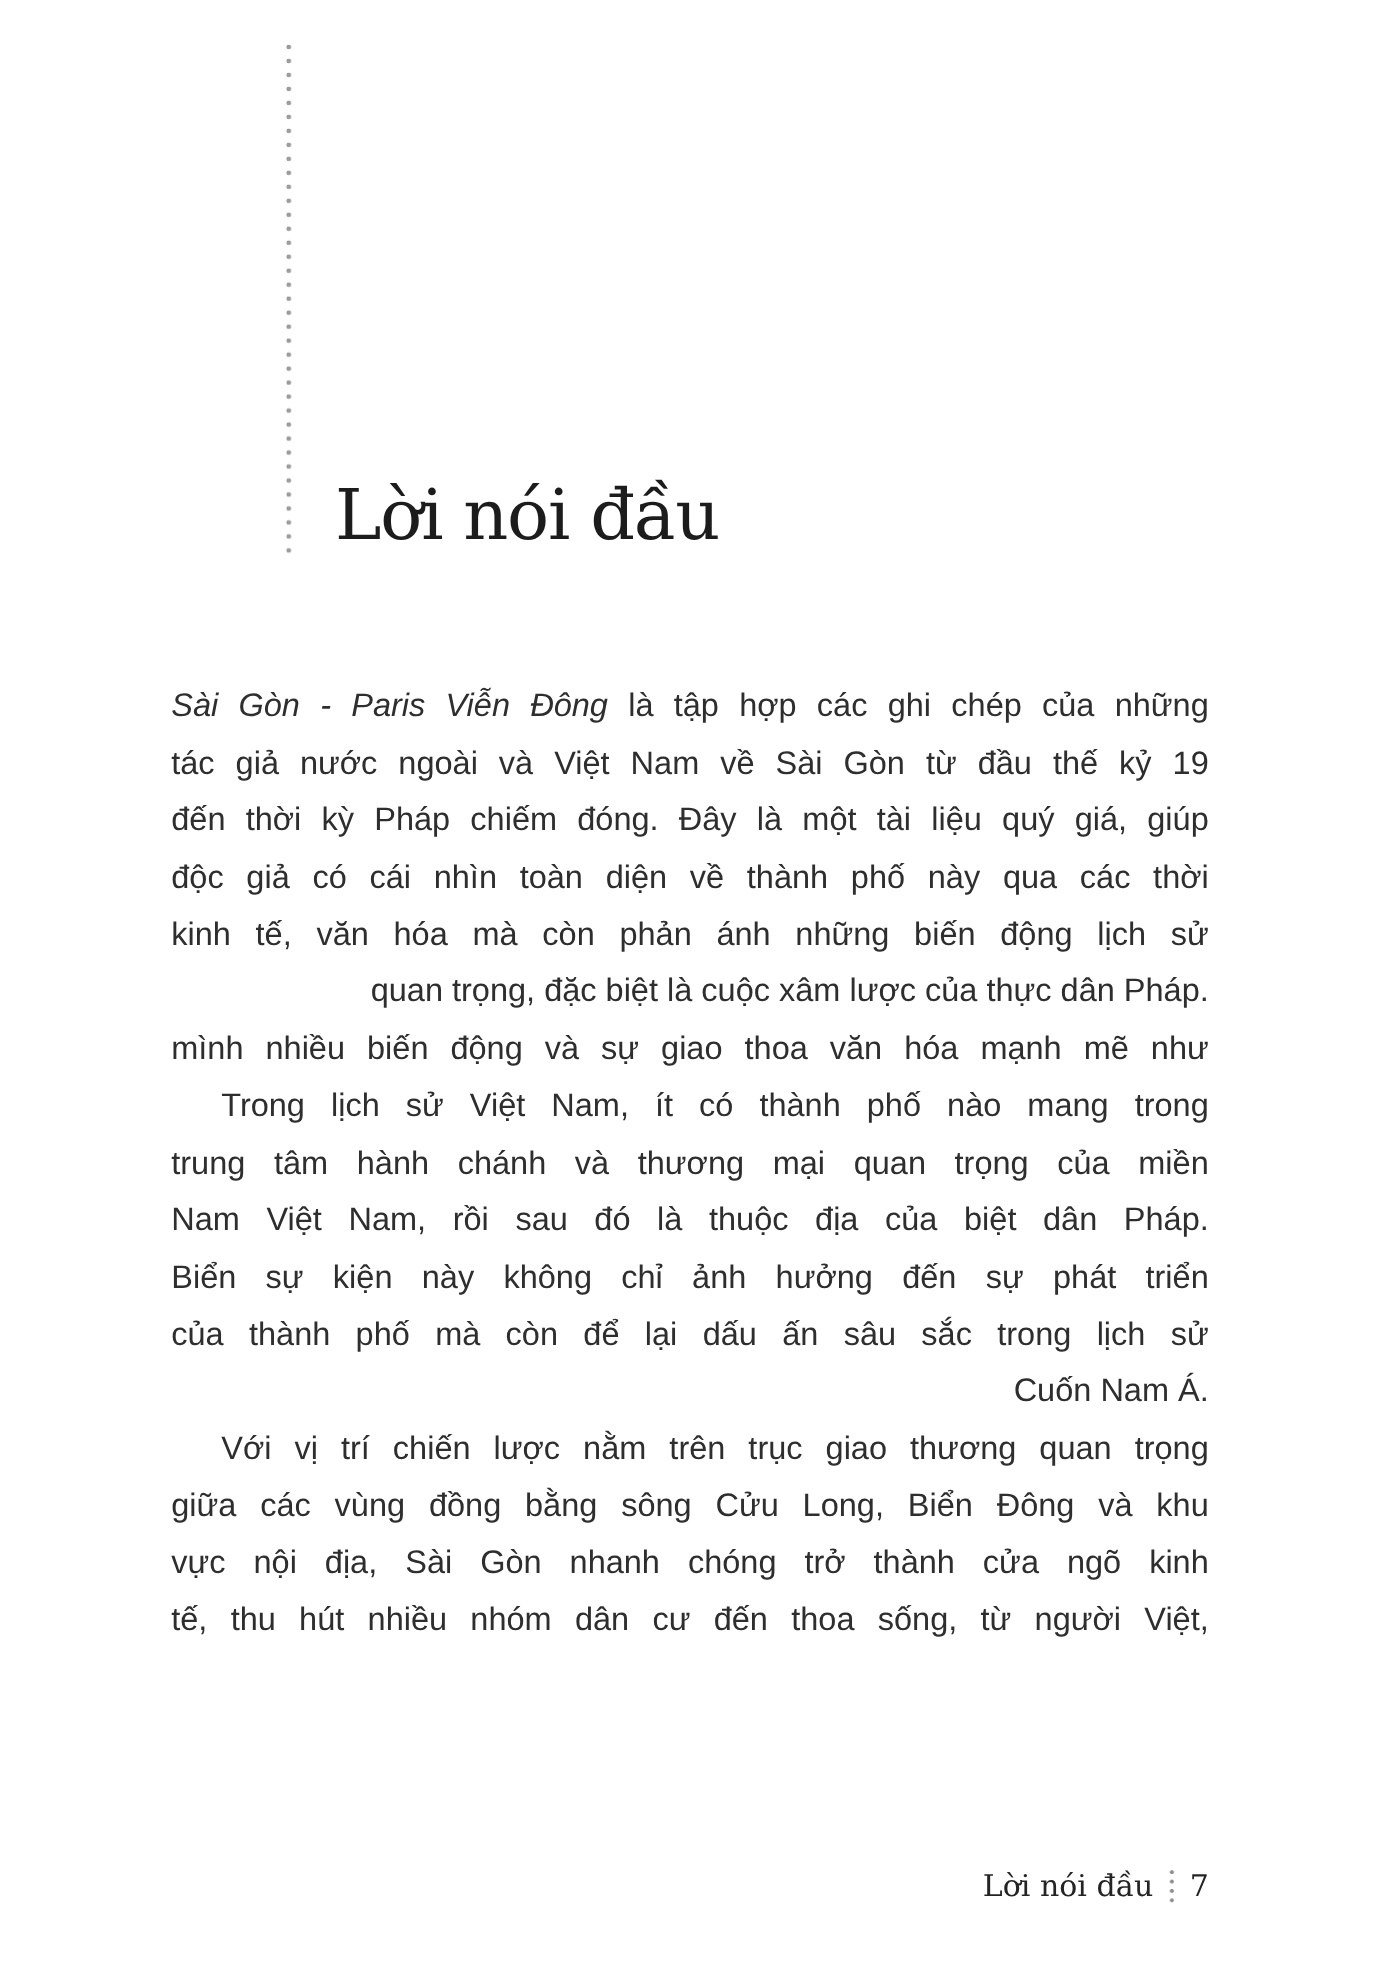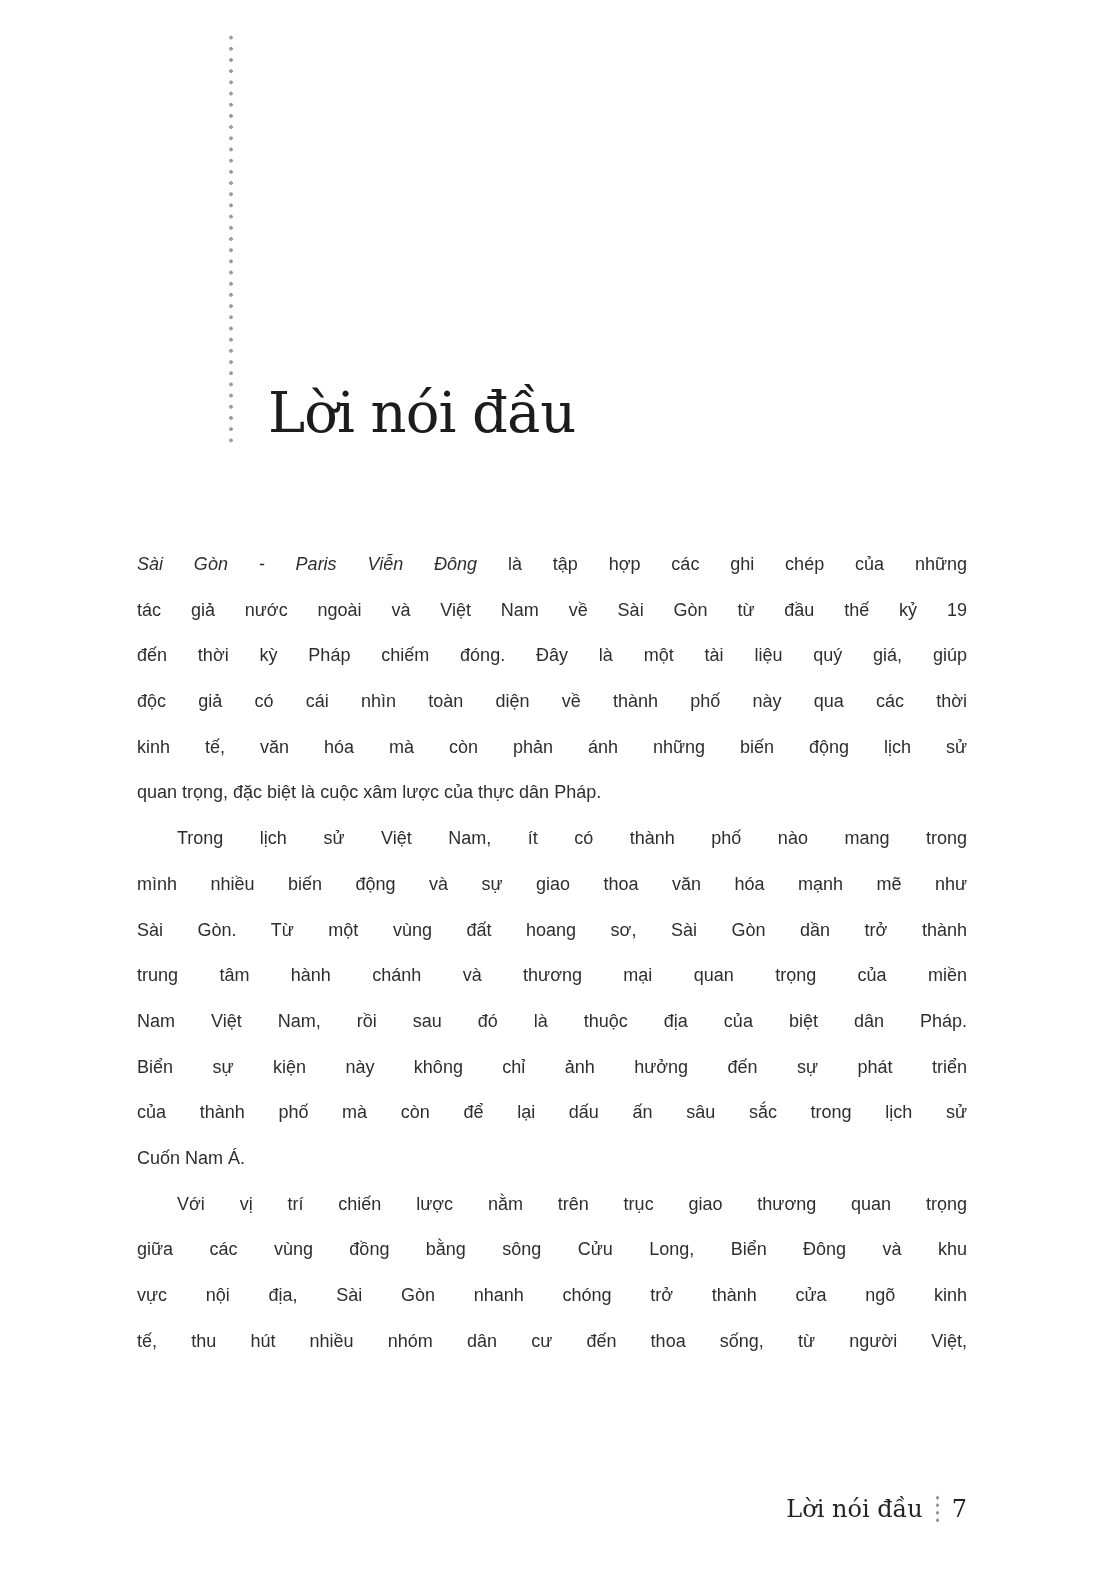--- a/index.html
+++ b/index.html
@@ -32,33 +32,33 @@
     line-height: 1.1;
     letter-spacing: -1px;
     color: #1c1c1c;
     white-space: nowrap;
   }
   .body-text {
     position: absolute;
     left: 137px;
     top: 510px;
     width: 830px;
-    font-size: 18px;
+    font-size: 26px;
     line-height: 45.7px;
     color: #2e2e2e;
   }
   .text-line {
     text-align: justify;
     text-align-last: justify;
     white-space: normal;
     height: 45.7px;
     overflow: visible;
   }
   .text-line.last {
-    text-align: left;
+    text-align: right;
     text-align-last: auto;
   }
   .text-line.indent {
     text-indent: 40px;
   }
   .lead-italic { font-style: italic; }
   .footer {
     position: absolute;
     right: 136px;
     top: 1462px;
@@ -92,23 +92,22 @@
     <div>
       <div class="text-line"><span class="lead-italic">Sài Gòn - Paris Viễn Đông</span> <span>là tập hợp các ghi chép của những</span></div>
       <div class="text-line">tác giả nước ngoài và Việt Nam về Sài Gòn từ đầu thế kỷ 19</div>
       <div class="text-line">đến thời kỳ Pháp chiếm đóng. Đây là một tài liệu quý giá, giúp</div>
       <div class="text-line">độc giả có cái nhìn toàn diện về thành phố này qua các thời</div>
       <div class="text-line">kinh tế, văn hóa mà còn phản ánh những biến động lịch sử</div>
       <div class="text-line last">quan trọng, đặc biệt là cuộc xâm lược của thực dân Pháp.</div>
     </div>
 
     <div>
+      <div class="text-line">mình nhiều biến động và sự giao thoa văn hóa mạnh mẽ như</div>
       <div class="text-line indent">Trong lịch sử Việt Nam, ít có thành phố nào mang trong</div>
-      <div class="text-line">mình nhiều biến động và sự giao thoa văn hóa mạnh mẽ như</div>
-      <div class="text-line">Sài Gòn. Từ một vùng đất hoang sơ, Sài Gòn dần trở thành</div>
       <div class="text-line">trung tâm hành chánh và thương mại quan trọng của miền</div>
       <div class="text-line">Nam Việt Nam, rồi sau đó là thuộc địa của biệt dân Pháp.</div>
       <div class="text-line">Biển sự kiện này không chỉ ảnh hưởng đến sự phát triển</div>
       <div class="text-line">của thành phố mà còn để lại dấu ấn sâu sắc trong lịch sử</div>
       <div class="text-line last">Cuốn Nam Á.</div>
     </div>
 
     <div>
       <div class="text-line indent">Với vị trí chiến lược nằm trên trục giao thương quan trọng</div>
       <div class="text-line">giữa các vùng đồng bằng sông Cửu Long, Biển Đông và khu</div>

